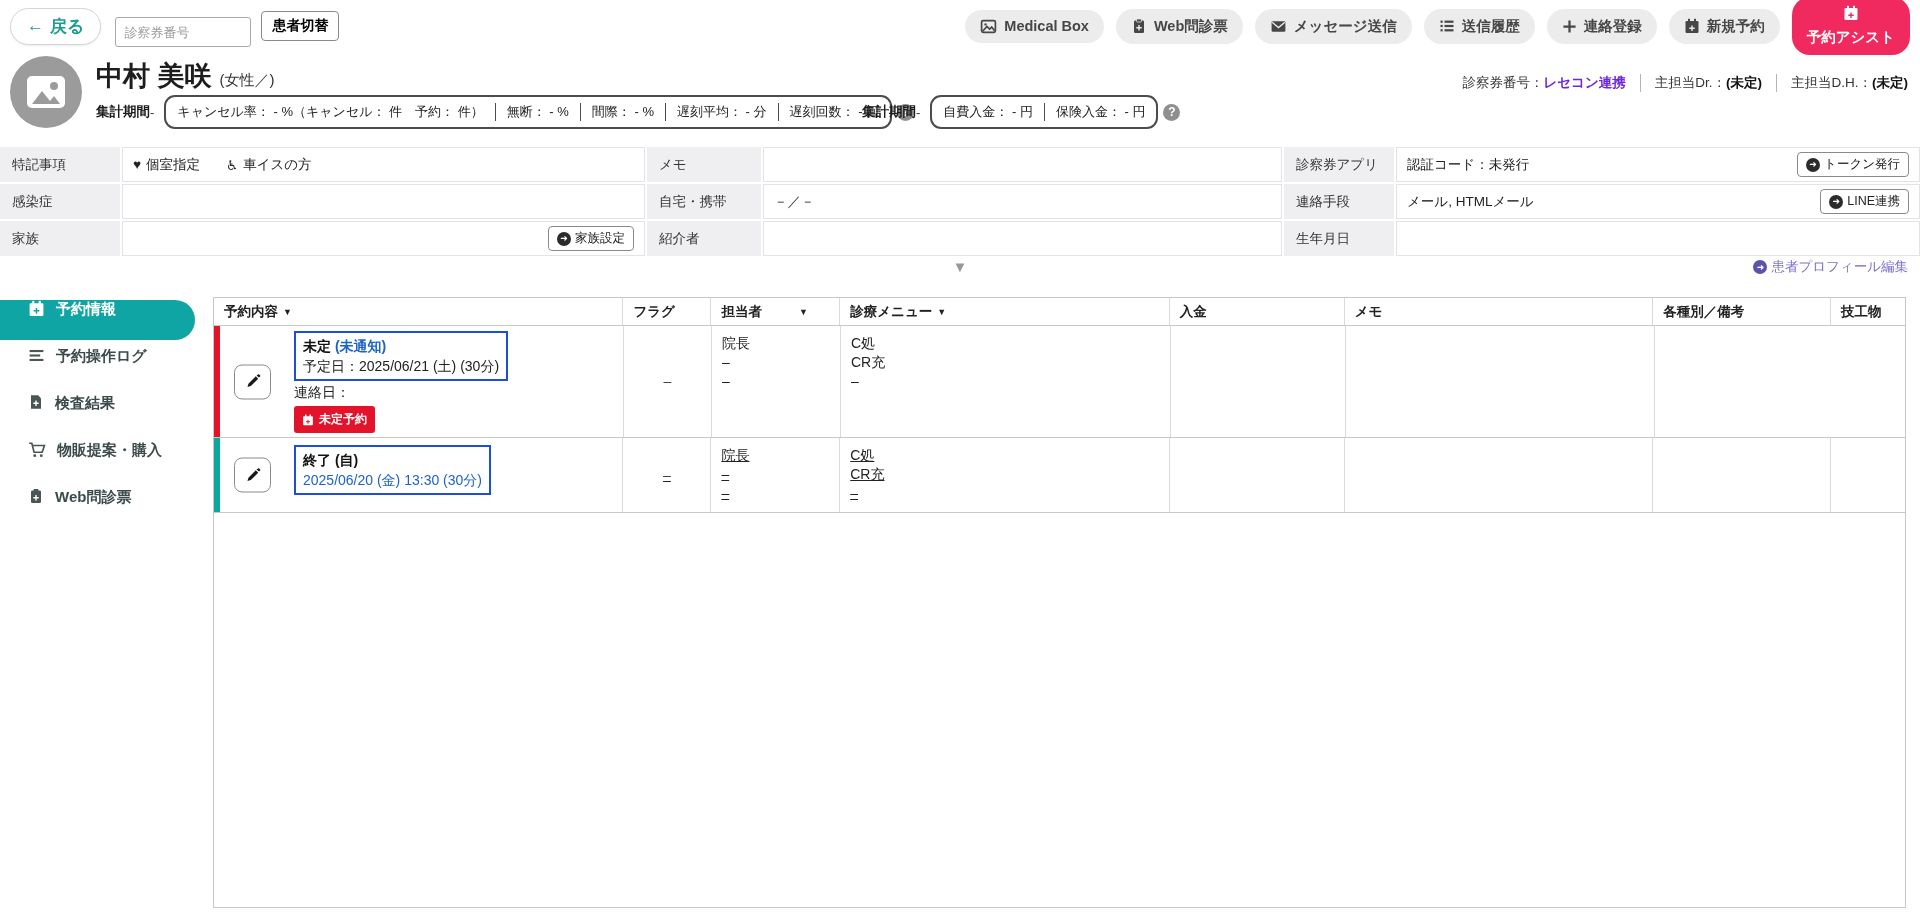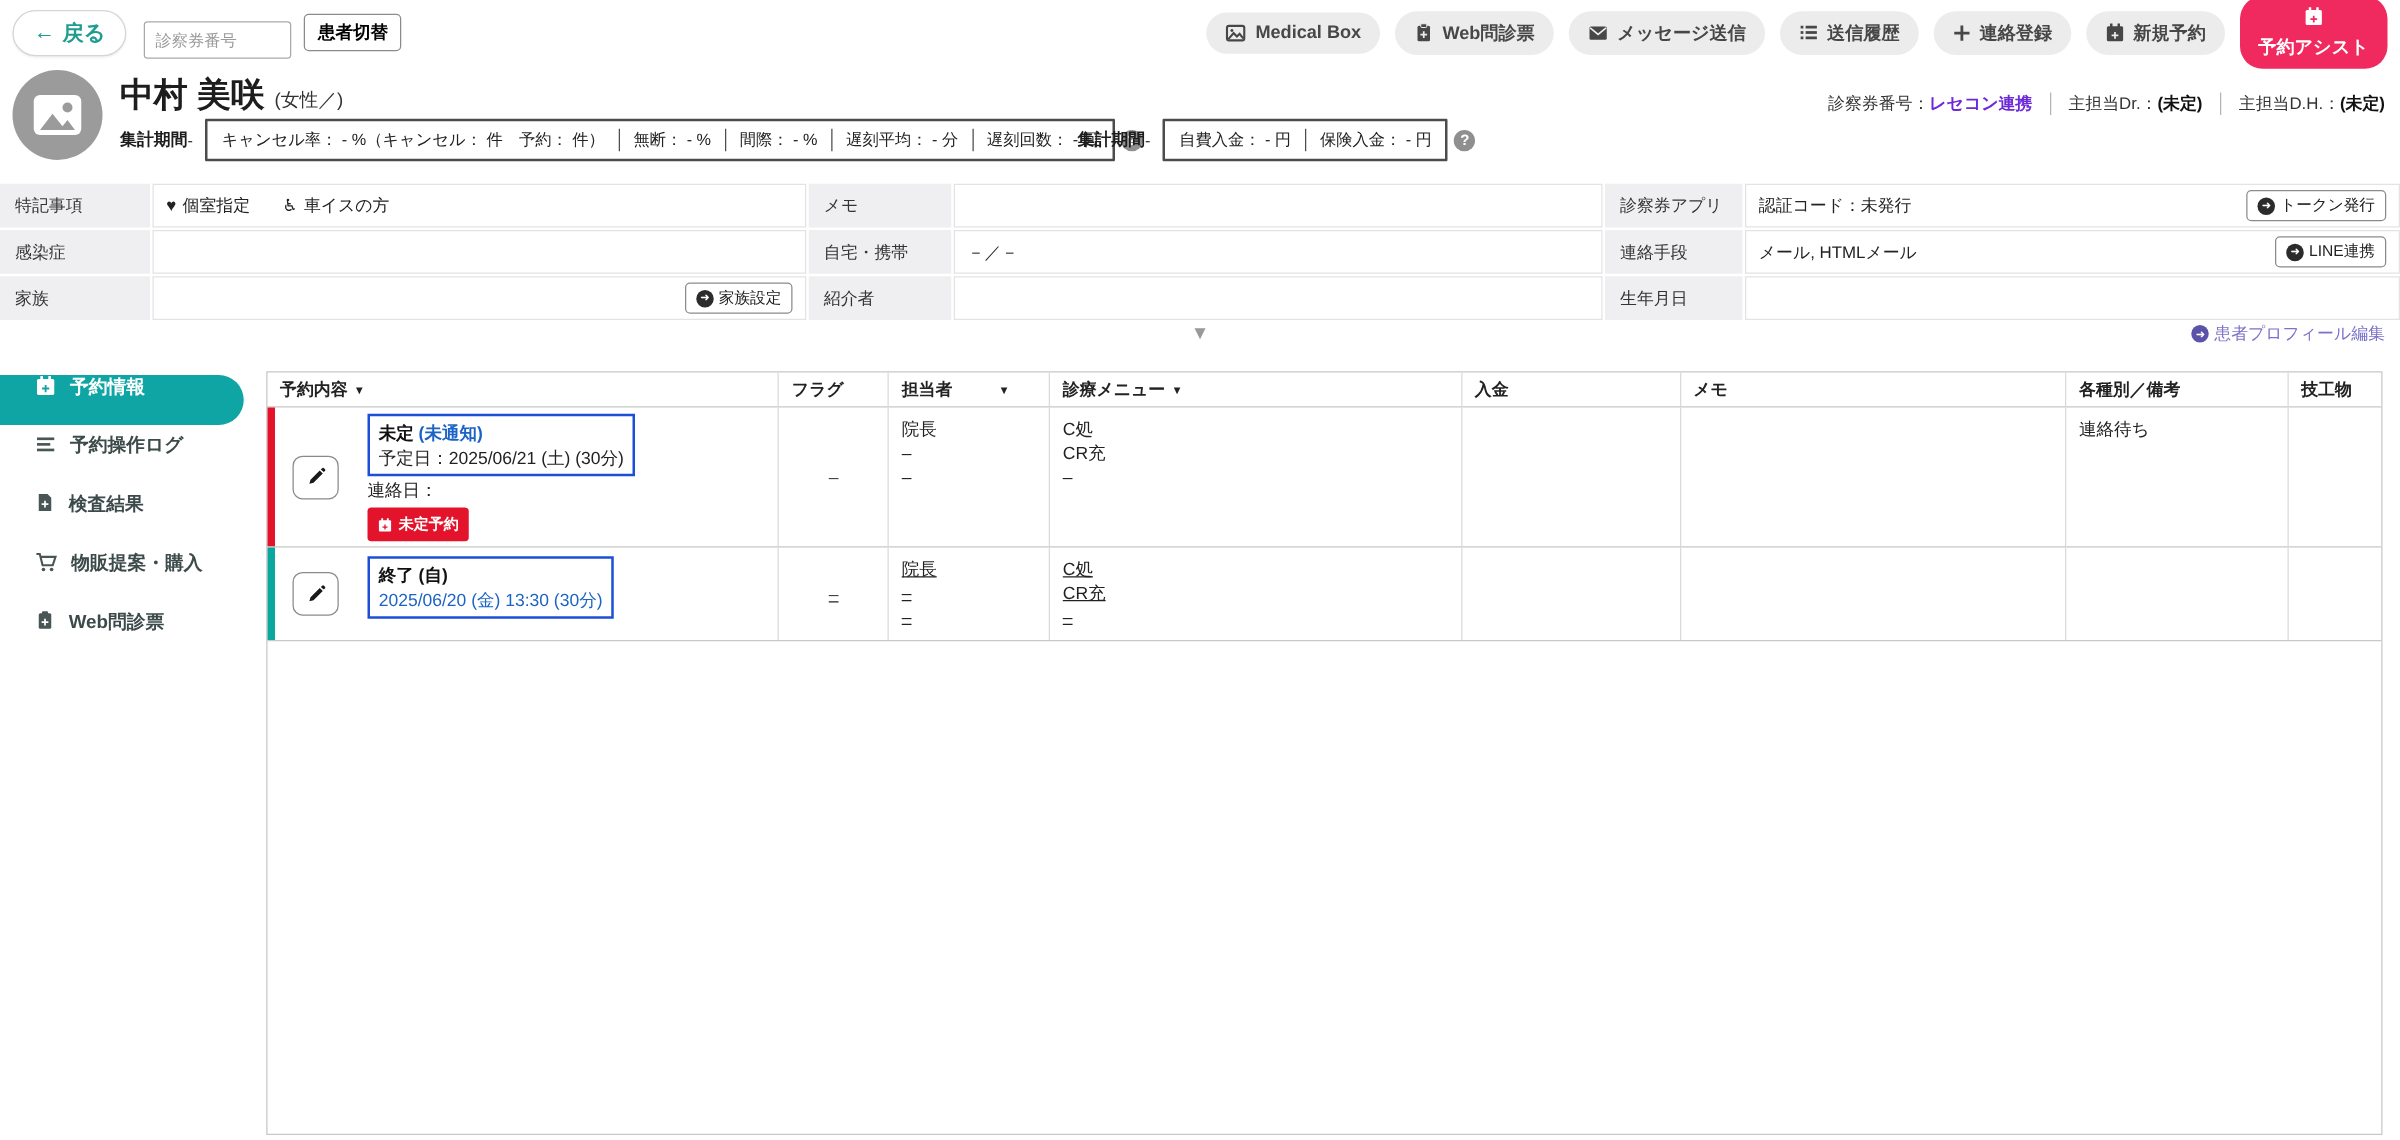--- a/index.html
+++ b/index.html
@@ -6,21 +6,21 @@
   html,body { background:#fff; }
   body {
     width:1920px; height:912px; position:relative; overflow:hidden;
     font-family:"Liberation Sans","DejaVu Sans",sans-serif; color:#222; font-size:14px;
   }
   
   .topbar { position:absolute; top:8px; left:10px; right:10px; height:36px; display:flex; align-items:center; }
   .back-btn { display:inline-flex; align-items:center; gap:6px; background:#fff; border:1px solid #d5d5d5;
     border-radius:19px; padding:6px 16px; color:#1e9c8f; font-weight:700; font-size:17px; cursor:pointer;
     box-shadow:0 1px 2px rgba(0,0,0,.08); }
-  .pid-input { margin-left:14px; width:118px; height:30px; border:1px solid #a9a9a9; border-radius:3px;
+  .pid-input { margin-left:14px; width:136px; height:30px; border:1px solid #a9a9a9; border-radius:3px;
     padding:0 8px; font-size:13px; font-family:inherit;margin-top:12px; }
   .pid-input::placeholder { color:#9a9a9a; }
   .switch-btn { margin-left:10px; height:30px; background:#fff; border:1px solid #8b8b8b; border-radius:4px;
     padding:0 10px; font-weight:700; font-size:14px; font-family:inherit; cursor:pointer; }
   .topbar-right { margin-left:auto; display:flex; align-items:center; gap:12px; }
   .pill-btn { display:inline-flex; align-items:center; gap:7px; background:#ececec; color:#474747;
     border:none; border-radius:18px; padding:8px 15px; font-weight:700; font-size:14.5px; font-family:inherit; cursor:pointer; }
   .pill-btn svg { flex:0 0 auto; }
   .pill-btn.assist { background:#f0295f; color:#fff;flex-direction:column; }
   
@@ -29,21 +29,21 @@
   .p-name { position:absolute; left:96px; top:58px; font-size:27px; font-weight:600; color:#1d1d1d; }
   .p-gender { font-size:15px; font-weight:400; color:#333; margin-left:8px; }
   .p-meta { position:absolute; right:12px; top:74px; display:flex; align-items:center; font-size:13.5px; color:#333; }
   .p-meta .sep { width:1px; height:18px; background:#b5b5b5; margin:0 14px; }
   .link-blue { color:#6d28d9; font-weight:700; text-decoration:none; cursor:pointer; }
   .meta-strong { font-weight:700; color:#111; }
   .stats-block { position:absolute; top:95px; display:flex; align-items:center; }
   .stats-label { display:flex; flex-direction:row; align-items:center; margin-right:10px; }
   .stats-label b { font-size:13.5px; color:#1d1d1d; }
   .stats-label span { font-size:13px; color:#333; line-height:15px; }
-  .stats-box { display:flex; align-items:center; border:2px solid #4c4c4c; border-radius:1px; height:34px; }
+  .stats-box { display:flex; align-items:center; border:2px solid #4c4c4c; border-radius:11px; height:34px; }
   .stats-box .seg { padding:0 11px; font-size:13px; color:#222; white-space:nowrap; }
   .stats-box .seg + .seg { border-left:1px solid #4c4c4c; }
   .help-circle { width:17px; height:17px; border-radius:50%; background:#8f8f8f; color:#fff; font-weight:700;
     font-size:12px; display:inline-flex; align-items:center; justify-content:center; margin-left:5px; cursor:pointer; }
   
   .info-grid { position:absolute; top:147px; left:0; width:1920px; display:grid;
     grid-template-columns:120px 523px 114px 519px 110px 1fr; grid-auto-rows:35px; row-gap:2px; column-gap:2px;
     font-size:13.5px; }
   .ilabel { background:#efeff1; display:flex; align-items:center; padding-left:12px; color:#333; }
   .ival { background:#fff; border:1px solid #e3e3e3; display:flex; align-items:center; padding:0 10px; color:#222; }
@@ -387,21 +387,20 @@
       <div class="mline">–</div>
       <div class="mline">–</div>
     </div>
     <div class="tcell c4">
       <div class="mline">C処</div>
       <div class="mline">CR充</div>
       <div class="mline">–</div>
     </div>
     <div class="tcell c5"></div>
     <div class="tcell c6"></div>
-    <div class="tcell c7"><span>連絡待ち</span></div>
     <div class="tcell c8"></div>
   </div>
 
   <div class="trow" style="height:75px;text-decoration:underline;">
     <div class="tcell c1">
       <div class="row-bar teal"></div>
       <button class="edit-btn">
         <svg width="16" height="16" viewBox="0 0 16 16" fill="#1a1a1a">
           <path d="M2.5 13.5 L3.4 10.2 L10.8 2.8 L13.2 5.2 L5.8 12.6 Z M11.6 2 L13 0.9 a0.9 0.9 0 0 1 1.2 0.1 l0.8 0.8 a0.9 0.9 0 0 1 0.1 1.2 L14 4.1 Z"></path>
         </svg>

